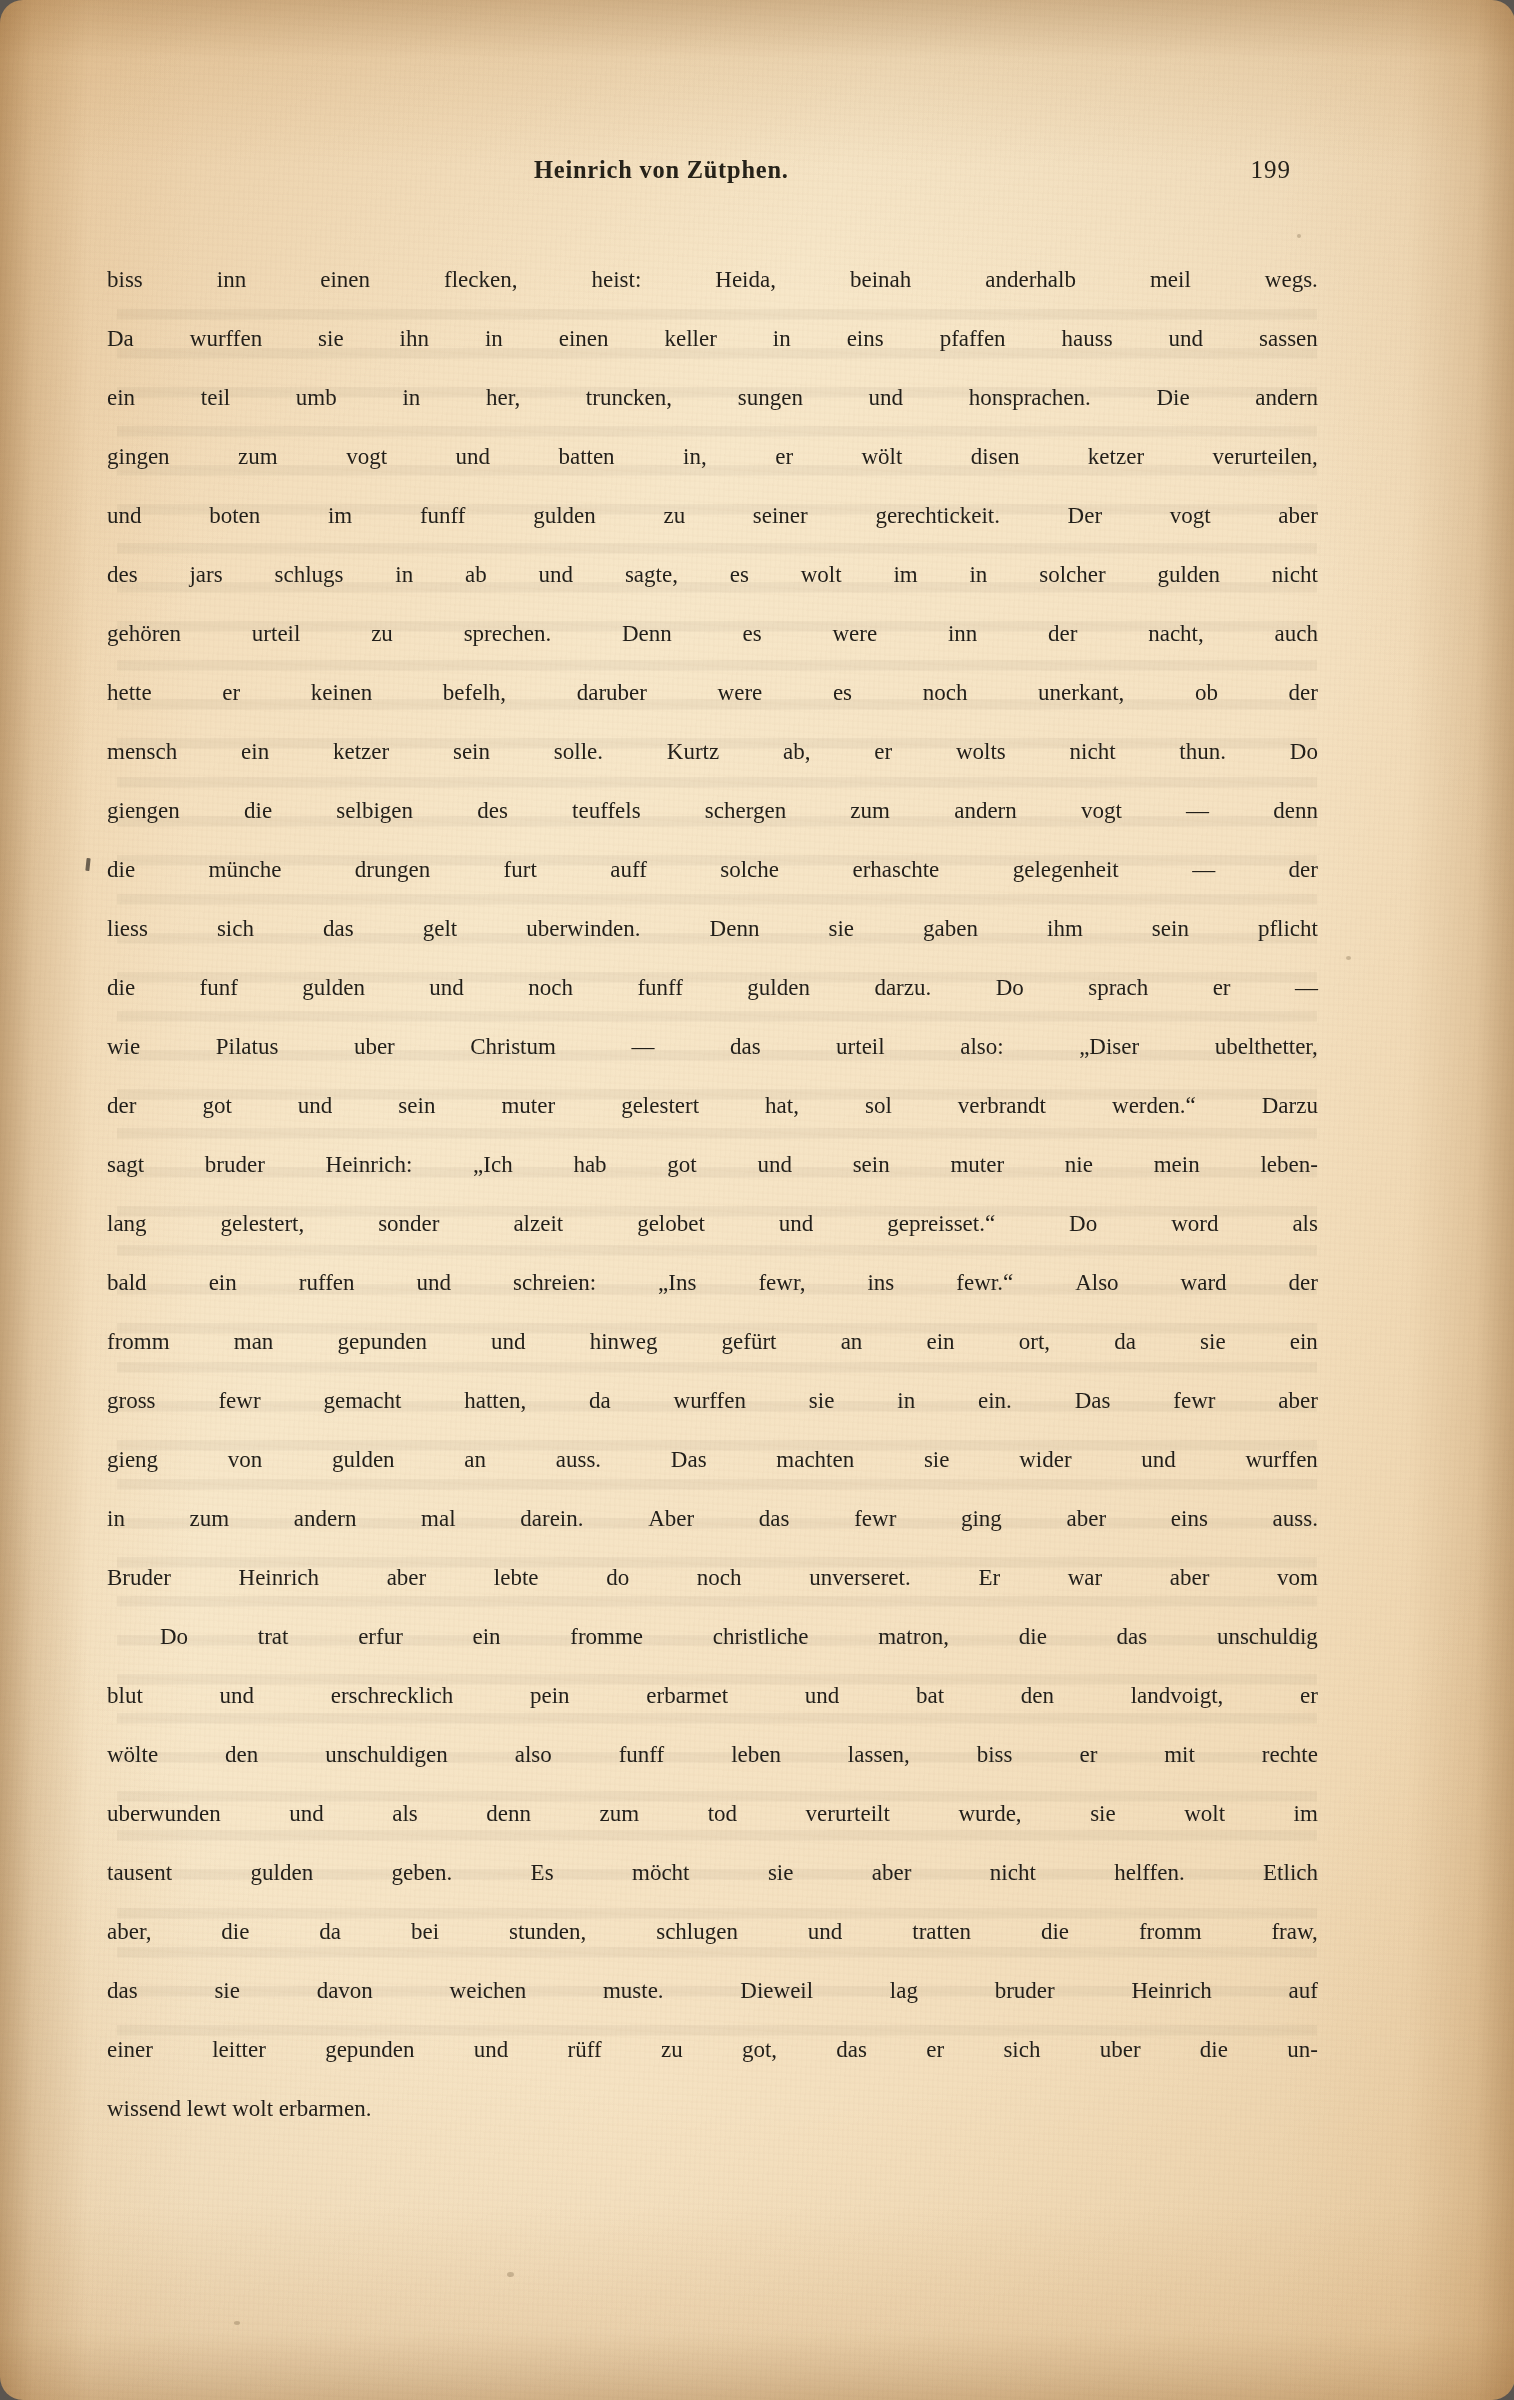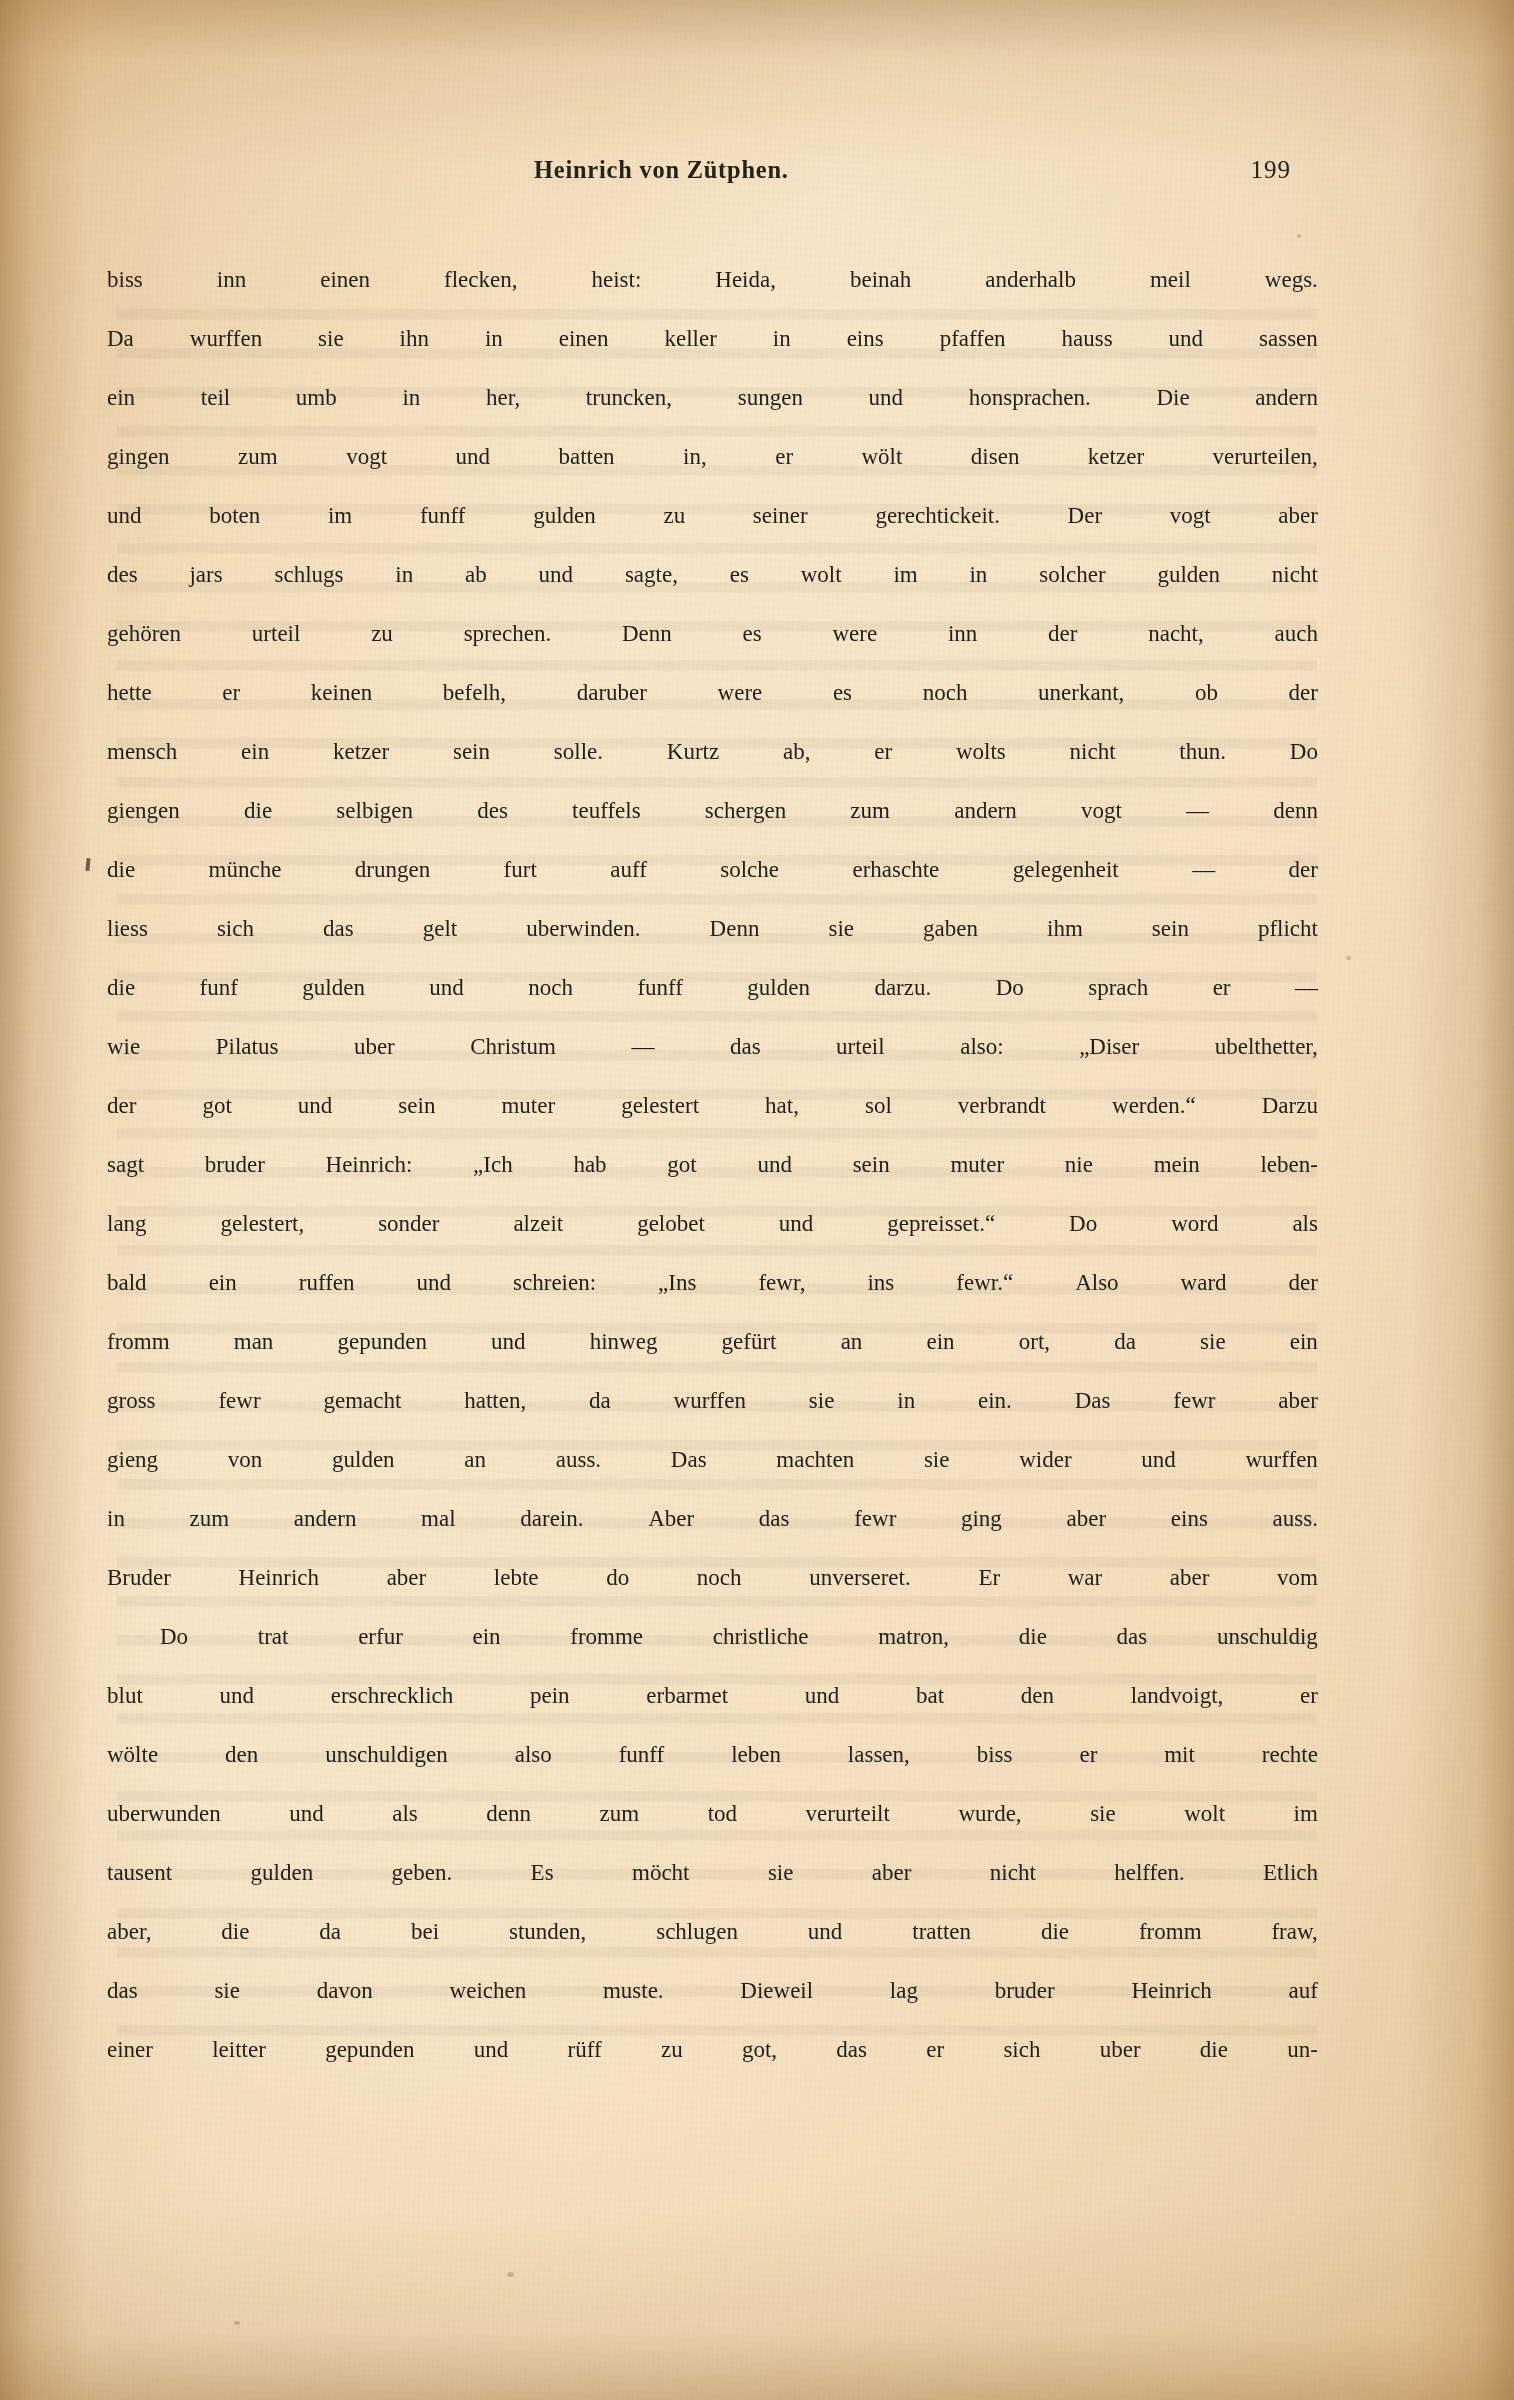--- a/index.html
+++ b/index.html
@@ -44,20 +44,21 @@
           rgba(255,255,255,0) 166px),
       
       linear-gradient(to top,
           rgba(148,98,44,0.34) 0px,
           rgba(190,140,80,0.13) 68px,
           rgba(255,255,255,0) 195px),
       
       linear-gradient(115deg, #f0d6b0 0%, #f7e7c9 35%, #f5e2c2 62%, #eed5ae 100%);
     font-family: "Liberation Serif", "DejaVu Serif", serif;
     color: #23201c;
+    border-radius: 23px;
   }
 
   
   .grain {
     position: absolute;
     inset: 0;
     pointer-events: none;
     opacity: 0.40;
     background-image:
       repeating-linear-gradient(92deg,
@@ -220,18 +221,19 @@
         </div>
       <div>
           <div class="line indent-first"><span>Do</span><span>trat</span><span>erfur</span><span>ein</span><span>fromme</span><span>christliche</span><span>matron,</span><span>die</span><span>das</span><span>unschuldig</span></div>
           <div class="line"><span>blut</span><span>und</span><span>erschrecklich</span><span>pein</span><span>erbarmet</span><span>und</span><span>bat</span><span>den</span><span>landvoigt,</span><span>er</span></div>
           <div class="line"><span>wölte</span><span>den</span><span>unschuldigen</span><span>also</span><span>funff</span><span>leben</span><span>lassen,</span><span>biss</span><span>er</span><span>mit</span><span>rechte</span></div>
           <div class="line"><span>uberwunden</span><span>und</span><span>als</span><span>denn</span><span>zum</span><span>tod</span><span>verurteilt</span><span>wurde,</span><span>sie</span><span>wolt</span><span>im</span></div>
           <div class="line"><span>tausent</span><span>gulden</span><span>geben.</span><span>Es</span><span>möcht</span><span>sie</span><span>aber</span><span>nicht</span><span>helffen.</span><span>Etlich</span></div>
           <div class="line"><span>aber,</span><span>die</span><span>da</span><span>bei</span><span>stunden,</span><span>schlugen</span><span>und</span><span>tratten</span><span>die</span><span>fromm</span><span>fraw,</span></div>
           <div class="line"><span>das</span><span>sie</span><span>davon</span><span>weichen</span><span>muste.</span><span>Dieweil</span><span>lag</span><span>bruder</span><span>Heinrich</span><span>auf</span></div>
           <div class="line"><span>einer</span><span>leitter</span><span>gepunden</span><span>und</span><span>rüff</span><span>zu</span><span>got,</span><span>das</span><span>er</span><span>sich</span><span>uber</span><span>die</span><span>un-</span></div>
+          <div class="line last"><span>wissend lewt wolt erbarmen.</span></div>
         </div>
     </div>
 
   </div>
 </div>
 
 
 </body></html>

